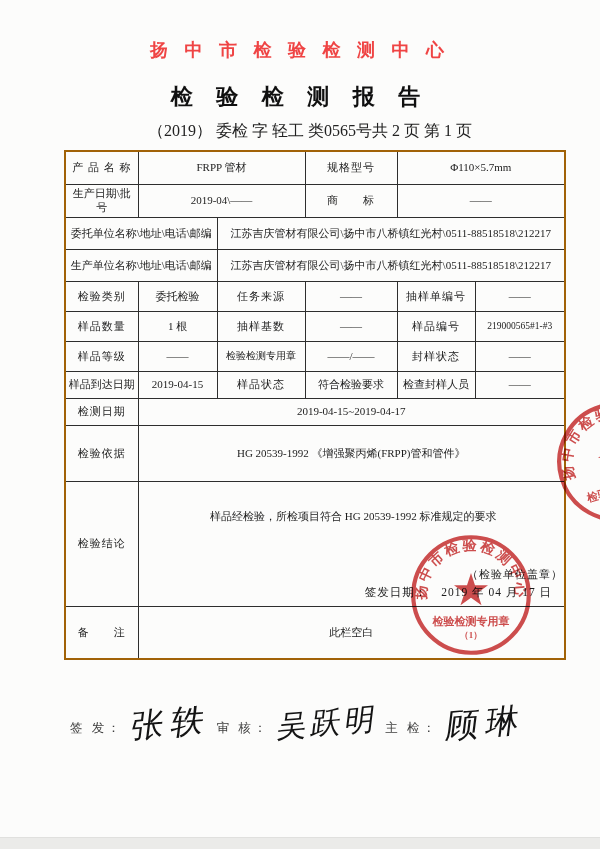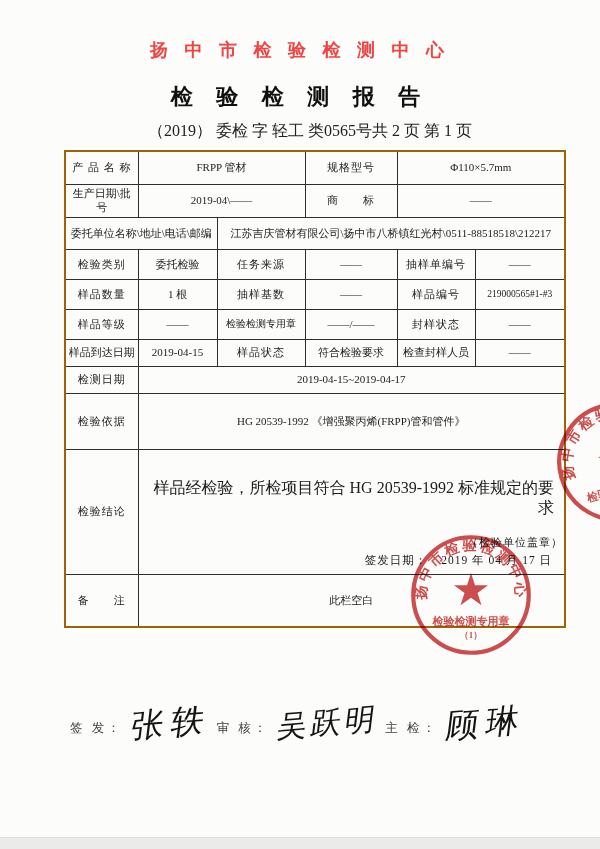--- a/index.html
+++ b/index.html
@@ -45,21 +45,21 @@
   tr.r3 td,tr.r4 td{height:29px;}
   tr.r5 td,tr.r6 td,tr.r7 td,tr.r8 td{height:27px;}
   tr.r9 td,tr.r10 td{height:24px;}
   tr.r11 td{height:53px;}
   tr.r12 td{height:122px;}
   tr.r13 td{height:49px;}
   td.small{font-size:10.5px;letter-spacing:0;}
   .concl-cell{position:relative;vertical-align:top;}
   .concl-text{
     position:absolute;top:28px;left:14px;right:10px;
-    text-align:right;font-size:16px;
+    text-align:center;font-size:11px;
   }
   .seal-note{
     position:absolute;top:86px;right:1px;font-size:11px;letter-spacing:1px;
   }
   .issue-line{
     position:absolute;bottom:7px;right:12px;font-size:11.5px;
     display:flex;gap:14px;letter-spacing:1px;
   }
   
   .sign-row{
@@ -118,20 +118,24 @@
       <tr class="r2">
         <td class="lbl small">生产日期\批号</td>
         <td colspan="2">2019-04\——</td>
         <td class="lbl">商　　标</td>
         <td colspan="2">——</td>
       </tr>
       <tr class="r3">
         <td colspan="2" class="small">委托单位名称\地址\电话\邮编</td>
         <td colspan="4" class="left small">江苏吉庆管材有限公司\扬中市八桥镇红光村\0511-88518518\212217</td>
       </tr>
+      <tr class="r4">
+        <td colspan="2" class="small">生产单位名称\地址\电话\邮编</td>
+        <td colspan="4" class="left small">江苏吉庆管材有限公司\扬中市八桥镇红光村\0511-88518518\212217</td>
+      </tr>
       <tr class="r5">
         <td class="lbl">检验类别</td>
         <td>委托检验</td>
         <td class="lbl">任务来源</td>
         <td>——</td>
         <td class="lbl">抽样单编号</td>
         <td>——</td>
       </tr>
       <tr class="r6">
         <td class="lbl">样品数量</td>

